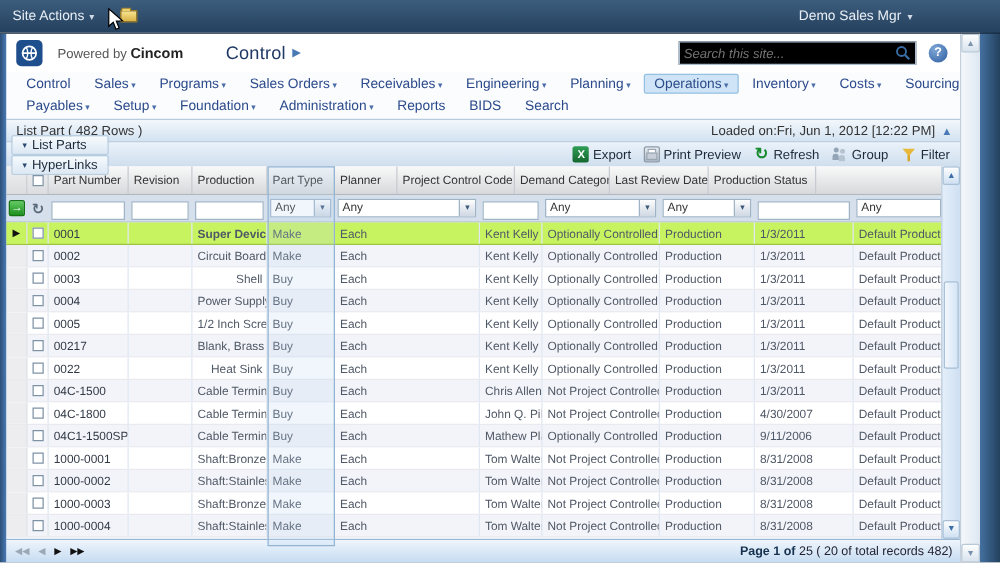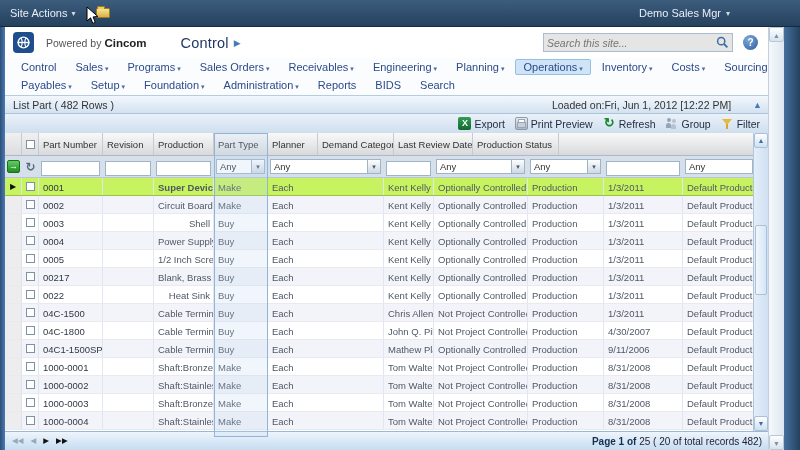--- a/index.html
+++ b/index.html
@@ -23,35 +23,35 @@
   .topbar .user{margin-left:auto;margin-right:70px;display:flex;align-items:center;gap:5px}
 
   
   .brandbar{position:absolute;left:5px;top:27px;width:763px;height:31px;background:#fff;display:flex;align-items:center;z-index:3}
   .logo{width:21px;height:21px;margin-left:8px;background:#1f4e8c;border-radius:4px;display:flex;align-items:center;justify-content:center}
   .powered{margin-left:12px;font-size:10.5px;color:#555}
   .powered b{color:#222;font-size:11.5px}
   .app-title{margin-left:34px;font-size:14.5px;color:#1f3864;letter-spacing:.2px}
   .title-arrow{color:#4a7ab5;font-size:9px;margin-left:5px}
   .searchwrap{margin-left:auto;display:flex;align-items:center;gap:10px;margin-right:10px}
-  .searchbox{display:flex;align-items:center;width:190px;height:19px;border:1px solid #a9bdd0;background:#e5e5e5;padding:0 3px}
+  .searchbox{display:flex;align-items:center;width:190px;height:19px;border:1px solid #a9bdd0;background:#000000;padding:0 3px}
   .searchbox input{flex:1;border:none;outline:none;font-style:italic;color:#6a7a88;font-size:10.5px;font-family:"Liberation Sans",sans-serif;background:transparent}
   .help-icon{width:15px;height:15px;border-radius:50%;background:radial-gradient(circle at 35% 30%,#7fa8d8,#2d5d9e);color:#fff;font-size:10px;font-weight:bold;text-align:center;line-height:15px}
 
   
   .menubar{position:absolute;left:5px;top:58px;width:763px;height:37px;background:#fbfcfe;z-index:3}
   .menurow{height:18px;display:flex;align-items:center;padding-left:8px}
   .menu-item{color:var(--accent-blue);font-size:11px;padding:1px 7px;margin-right:3px;white-space:nowrap;border:1px solid transparent;border-radius:2px}
   .menu-item .mi-arrow{font-size:7px;color:#4a6ca8;margin-left:2px}
   .menu-item.active{background:#cfe5f7;border-color:#94c0e2}
 
   
   .listbar{position:absolute;left:5px;top:95px;width:763px;height:19px;background:linear-gradient(#f2f7fc,#d3e2f1);border-top:1px solid #b8cce0;border-bottom:1px solid #aec2d6;display:flex;align-items:center;font-size:10.5px;color:#333;z-index:3}
   .listbar .lb-title{padding-left:8px}
-  .listbar .lb-loaded{margin-left:auto;padding-right:6px;display:flex;align-items:center;gap:22px}
+  .listbar .lb-loaded{margin-left:auto;padding-right:6px;display:flex;align-items:center;gap:5px}
   .collapse-arrow{color:#4a7ab5;font-size:9px}
 
   
   .toolbar{position:absolute;left:5px;top:114px;width:763px;height:19px;background:linear-gradient(#eaf2fa,#cfdeee);display:flex;align-items:center;font-size:10.5px;color:#1c2a3a;z-index:3}
   .tool-menu{display:flex;align-items:center;gap:4px;padding:1px 8px;margin-left:4px;background:linear-gradient(#f6fafd,#dce8f4);border:1px solid #b9cde0;border-radius:2px}
   .tool-menu .caret2{font-size:7px;color:#2c4a6e}
   .tb-right{margin-left:auto;display:flex;align-items:center;gap:10px;padding-right:8px}
   .tbtn{display:flex;align-items:flex-end;gap:3px;white-space:nowrap}
   .tic{display:inline-block;width:13px;height:13px;position:relative;border-radius:2px;font:bold 9px/13px "Liberation Sans",sans-serif;text-align:center}
   .tic-excel{background:linear-gradient(#2f9e56,#14672e);color:#fff}
@@ -182,20 +182,30 @@
 
   <div class="listbar">
     <span class="lb-title">List Part ( 482 Rows )</span>
     <span class="lb-loaded">
       <span>Loaded on:Fri, Jun 1, 2012 [12:22 PM]</span>
       <span class="collapse-arrow">▲</span>
     </span>
   </div>
 
   <div class="toolbar">
+    <span id="tb-left">
+        <span class="tool-menu">
+          <span class="caret2">▾</span>
+          <span>List Parts</span>
+        </span>
+        <span class="tool-menu">
+          <span class="caret2">▾</span>
+          <span>HyperLinks</span>
+        </span>
+      </span>
     <span class="tb-right" id="tb-right">
         <span class="tbtn">
           <i class="tic tic-excel"></i>
           <span>Export</span>
         </span>
         <span class="tbtn">
           <i class="tic tic-printer"></i>
           <span>Print Preview</span>
         </span>
         <span class="tbtn">
@@ -218,20 +228,21 @@
       <div class="grid-header" id="grid-header">
         <div class="gutter"></div>
         <div class="gutter" style="display:flex;align-items:center;justify-content:center">
           <span class="checkbox"></span>
         </div>
       <div class="hcell" style="width: 64px;">Part Number</div>
           <div class="hcell" style="width: 51px;">Revision</div>
           <div class="hcell" style="width: 60px;">Production</div>
           <div class="hcell" style="width: 54px;">Part Type</div>
           <div class="hcell" style="width: 50px;">Planner</div>
+          <div class="hcell" style="width: 94px;">Project Control Code</div>
           <div class="hcell" style="width: 76px;">Demand Category</div>
           <div class="hcell" style="width: 79px;">Last Review Date</div>
           <div class="hcell" style="width: 86px;">Production Status</div>
         </div>
       <div class="filter-row" id="filter-row">
         <div class="fgut">
             <span class="go-btn">→</span>
           </div>
         <div class="fgut">
             <span class="frefresh">↻</span>

